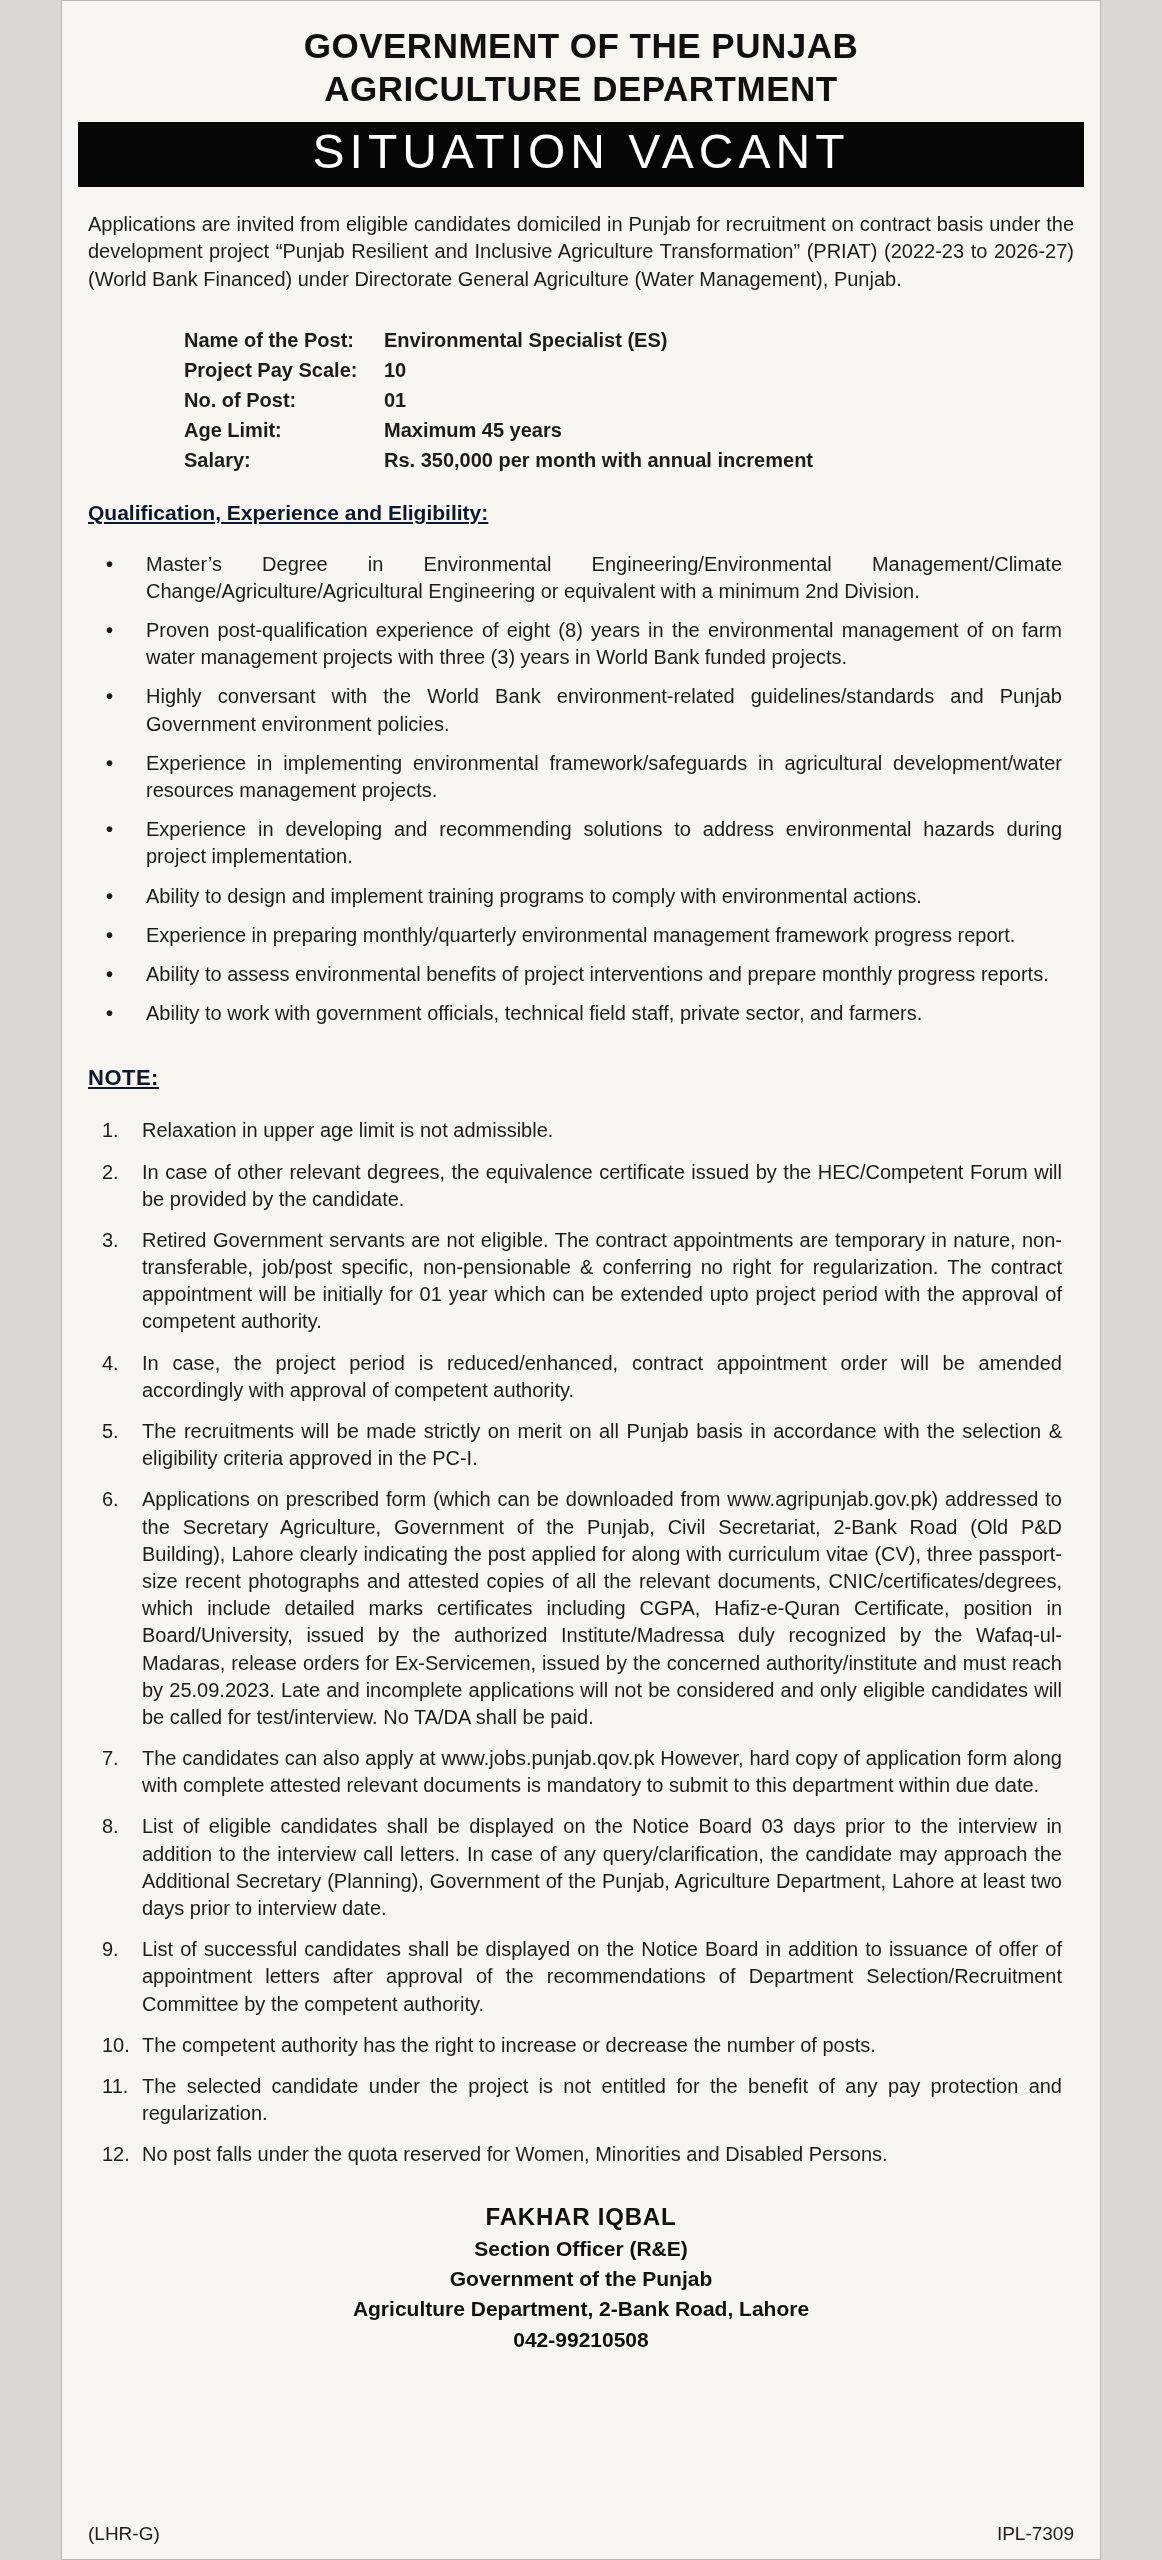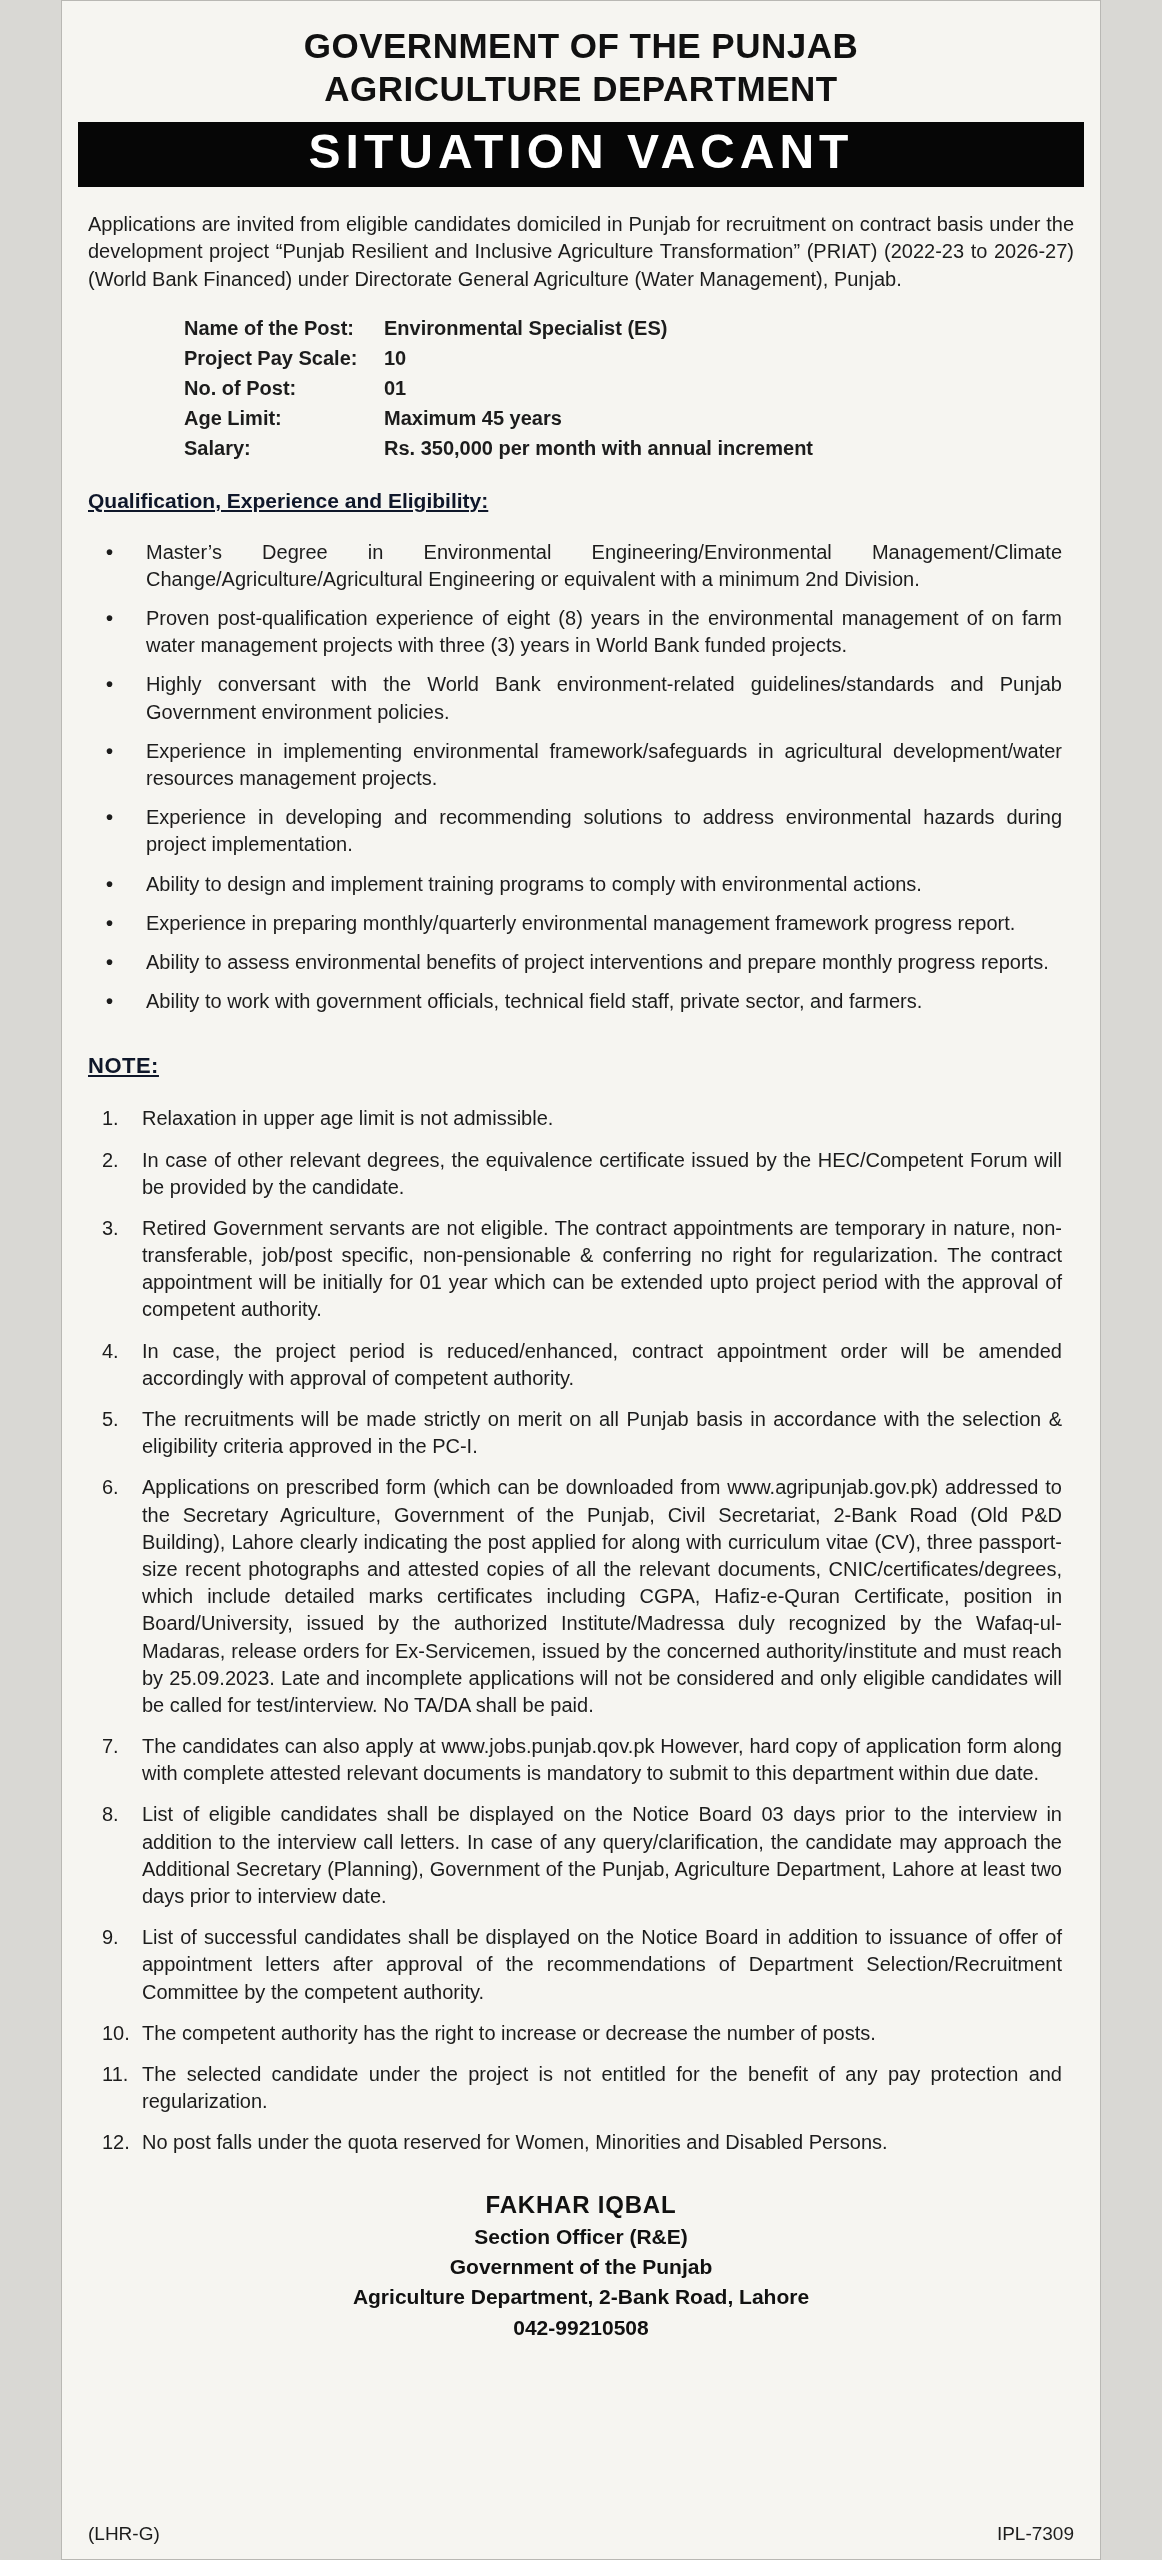--- a/index.html
+++ b/index.html
@@ -25,34 +25,34 @@
     font-size: 35px;
     font-weight: bold;
     line-height: 1.22;
     letter-spacing: 0.5px;
     color: #111;
   }
   .banner {
     background: #060606;
     color: #ffffff;
     text-align: center;
-    font-weight: bold;
+    font-weight: normal;
     font-size: 48px;
     letter-spacing: 5px;
     line-height: 1.1;
     padding: 4px 0 8px 0;
     margin: 12px -10px 16px -10px;
   }
   .intro {
     font-size: 20px;
     line-height: 1.36;
     text-align: justify;
     margin: 8px 0 20px 0;
   }
-  .details { margin: 0 0 22px 96px; }
+  .details { margin: 12px 0 22px 96px; }
   .drow {
     display: flex;
     font-weight: bold;
     font-size: 20px;
     line-height: 1.5;
   }
   .dlabel { flex: 0 0 200px; }
   .dvalue { flex: 1; }
   .section-heading {
     font-size: 21px;

